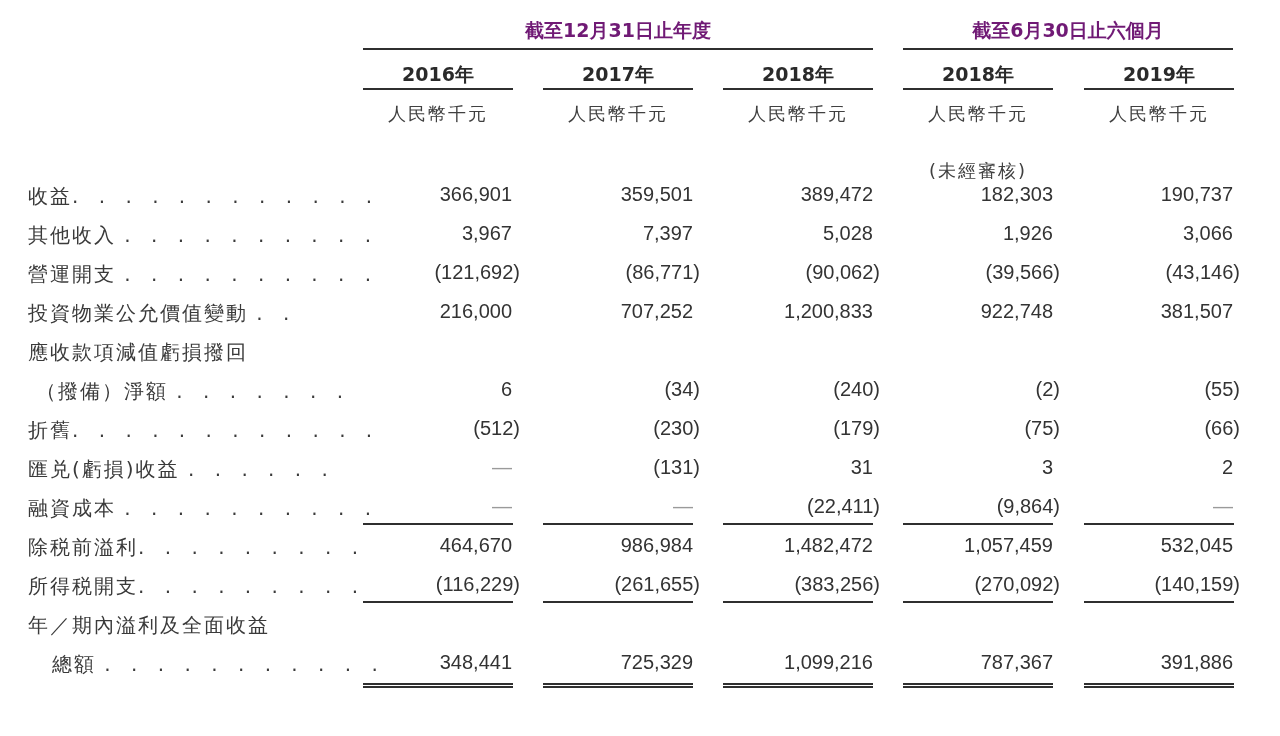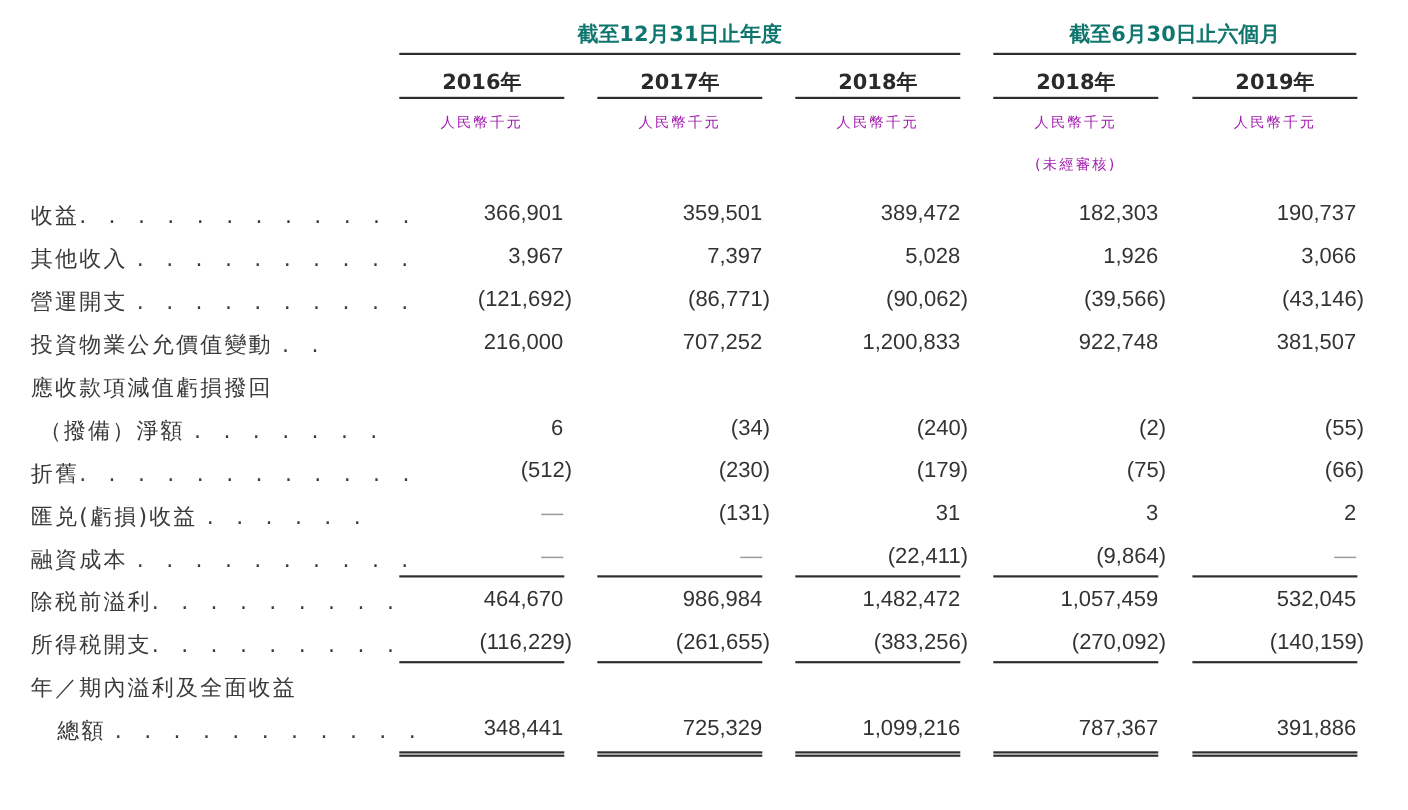--- a/index.html
+++ b/index.html
@@ -1,22 +1,22 @@
 <!DOCTYPE html>
 <html><head>
 <meta charset="utf-8">
 <style>
   html,body{margin:0;padding:0;background:#ffffff;}
   body{width:1280px;height:736px;position:relative;overflow:hidden;
        font-family:"DejaVu Sans","Liberation Sans",sans-serif;color:#2b2b2b;}
   .abs{position:absolute;white-space:nowrap;}
-  .hdr-group{font-size:19px;font-weight:bold;text-align:center;color:#0f766e;}
+  .hdr-group{font-size:19px;font-weight:bold;text-align:center;color:#701a75;}
   .rule{position:absolute;height:2px;background:#2f2f2f;}
   .year{font-size:19px;font-weight:bold;text-align:center;color:#2a2a2a;}
-  .unit{font-size:13px;text-align:center;letter-spacing:2px;color:#a21caf;}
+  .unit{font-size:18px;text-align:center;letter-spacing:2px;color:#404040;}
   .label{font-size:20px;letter-spacing:2px;color:#3a3a3a;}
   .dots{letter-spacing:7px;}
   .num{font-size:20px;color:#333;text-align:right;width:160px;font-family:"Liberation Sans",sans-serif;}
   .dash{color:#9a9a9a;}
   .dbl{position:absolute;height:5px;border-top:2px solid #2f2f2f;border-bottom:2px solid #2f2f2f;box-sizing:border-box;}
 </style>
 </head>
 <body>
 
 <div class="abs hdr-group" style="left:363px;top:18px;width:510px;">截至12月31日止年度</div>
@@ -36,21 +36,21 @@
   <div class="rule" style="left:723px;top:88px;width:150px;"></div>
   <div class="rule" style="left:903px;top:88px;width:150px;"></div>
   <div class="rule" style="left:1084px;top:88px;width:150px;"></div>
 
   <div class="abs unit" style="left:363px;top:102px;width:150px;">人民幣千元</div>
   <div class="abs unit" style="left:543px;top:102px;width:150px;">人民幣千元</div>
   <div class="abs unit" style="left:723px;top:102px;width:150px;">人民幣千元</div>
   <div class="abs unit" style="left:903px;top:102px;width:150px;">人民幣千元</div>
   <div class="abs unit" style="left:1084px;top:102px;width:150px;">人民幣千元</div>
 
-  <div class="abs unit" style="left:903px;top:141px;width:150px;">(未經審核)</div>
+  <div class="abs unit" style="left:903px;top:159px;width:150px;">(未經審核)</div>
 </div>
 
 <div>
   <div class="abs label" style="left:28px;top:183px;"><span>收益</span><span class="dots">. . . . . . . . . . . .</span></div>
   <div class="abs label" style="left:28px;top:222px;"><span>其他收入</span> <span class="dots">. . . . . . . . . .</span></div>
   <div class="abs label" style="left:28px;top:261px;"><span>營運開支</span> <span class="dots">. . . . . . . . . .</span></div>
   <div class="abs label" style="left:28px;top:300px;"><span>投資物業公允價值變動</span> <span class="dots">. .</span></div>
   <div class="abs label" style="left:28px;top:339px;"><span>應收款項減值虧損撥回</span></div>
   <div class="abs label" style="left:36px;top:378px;"><span>（撥備）淨額</span> <span class="dots">. . . . . . .</span></div>
   <div class="abs label" style="left:28px;top:417px;"><span>折舊</span><span class="dots">. . . . . . . . . . . .</span></div>

